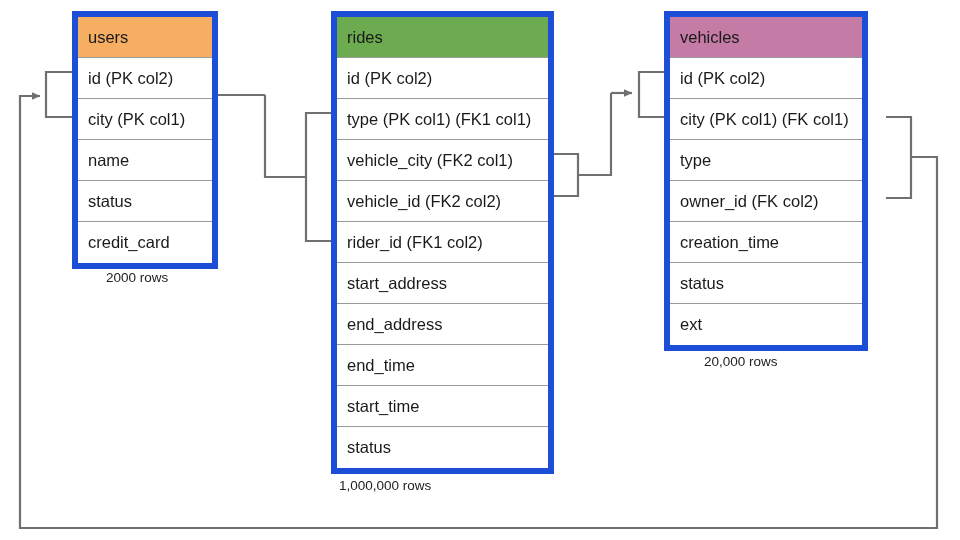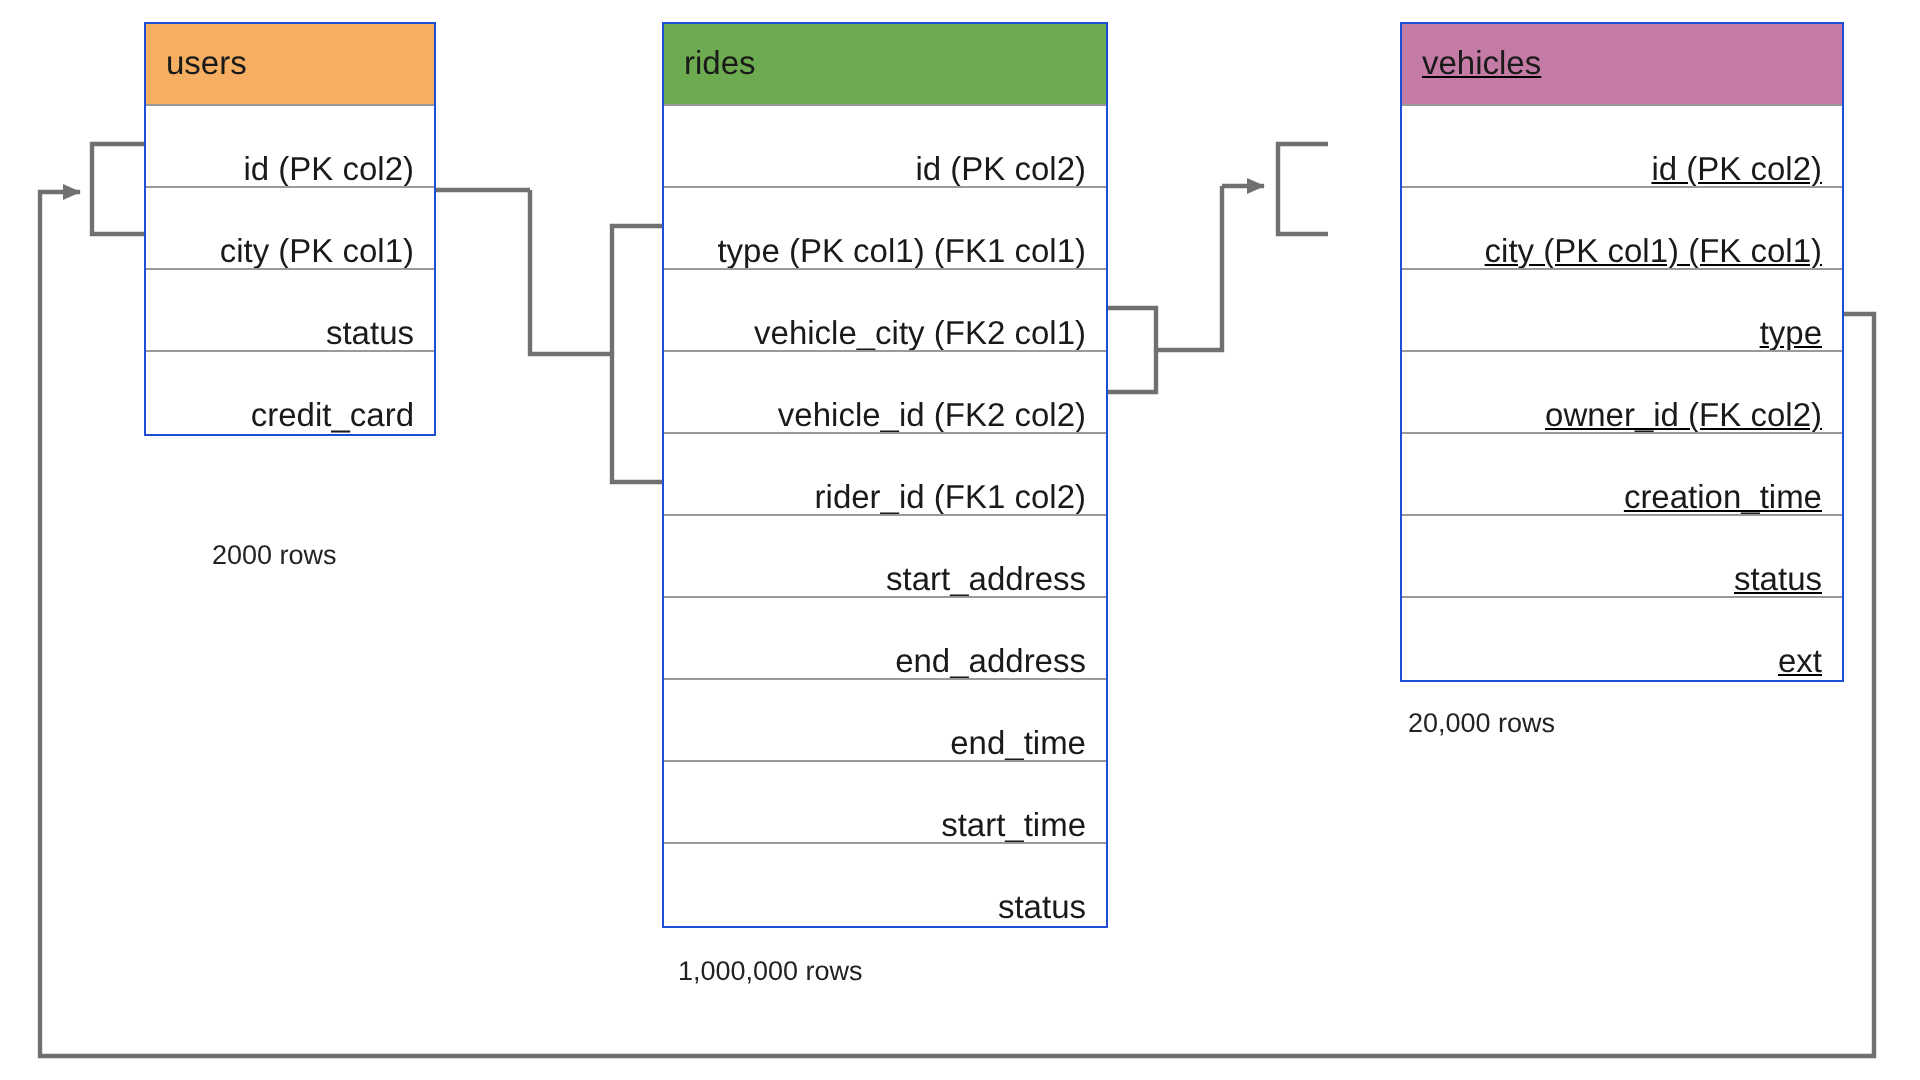--- a/index.html
+++ b/index.html
@@ -2,39 +2,39 @@
 <html><head>
 <meta charset="utf-8">
 <style>
   html,body{margin:0;padding:0;}
   body{
     width:960px;height:540px;background:#ffffff;position:relative;overflow:hidden;
     font-family:"Liberation Sans","DejaVu Sans",sans-serif;
   }
   #stage{position:absolute;inset:0;}
   svg#wires{position:absolute;left:0;top:0;width:960px;height:540px;}
-  .table{position:absolute;box-sizing:border-box;border:1px solid #1d4ed8;background:#ef4444;}
+  .table{position:absolute;box-sizing:border-box;border:6px solid #1d4ed8;background:#ef4444;}
   .th{
     box-sizing:border-box;height:41px;line-height:41px;padding:0 10px;
     font-size:16.5px;color:#1a1a1a;border-bottom:1px solid #9a9a9a;
     white-space:nowrap;overflow:hidden;
   }
   .row{
-    box-sizing:border-box;height:41px;line-height:41px;padding:12px 10px;
+    box-sizing:border-box;height:41px;line-height:41px;padding:0 10px;
     font-size:16.5px;color:#1a1a1a;border-bottom:1px solid #9a9a9a;
-    background:#fff;white-space:nowrap;overflow:hidden;text-align:right;
+    background:#fff;white-space:nowrap;overflow:hidden;
   }
   .row.last{border-bottom:none;}
   .rowcount{
     position:absolute;font-size:13.5px;color:#222;white-space:nowrap;
   }
   
   #tbl-users{left:72px;top:11px;width:146px;}
   #tbl-rides{left:331px;top:11px;width:223px;}
-  #tbl-vehicles{left:700px;top:11px;width:222px;text-decoration:underline;}
+  #tbl-vehicles{left:664px;top:11px;width:204px;}
   #rc-users{left:80px;top:270px;margin-left:26px;}
   #rc-rides{left:339px;top:478px;}
   #rc-vehicles{left:704px;top:354px;}
 </style>
 </head>
 <body>
 
 <div id="stage">
 
   <svg id="wires" viewBox="0 0 960 540" xmlns="http://www.w3.org/2000/svg">
@@ -76,20 +76,21 @@
         <path d="M911,157 L937,157 L937,528 L20,528 L20,96 L40,96" marker-end="url(#ah)"></path>
       </g>
 
     </g>
   </svg>
 
   <div class="table" id="tbl-users">
     <div class="th" style="background:#f5ae62;">users</div>
     <div class="row">id (PK col2)</div>
     <div class="row">city (PK col1)</div>
+    <div class="row">name</div>
     <div class="row">status</div>
     <div class="row last">credit_card</div>
   </div>
   <div class="rowcount" id="rc-users">2000 rows</div>
 
   <div class="table" id="tbl-rides">
     <div class="th" style="background:#6cab4f;">rides</div>
     <div class="row">id (PK col2)</div>
     <div class="row">type (PK col1) (FK1 col1)</div>
     <div class="row">vehicle_city (FK2 col1)</div>

